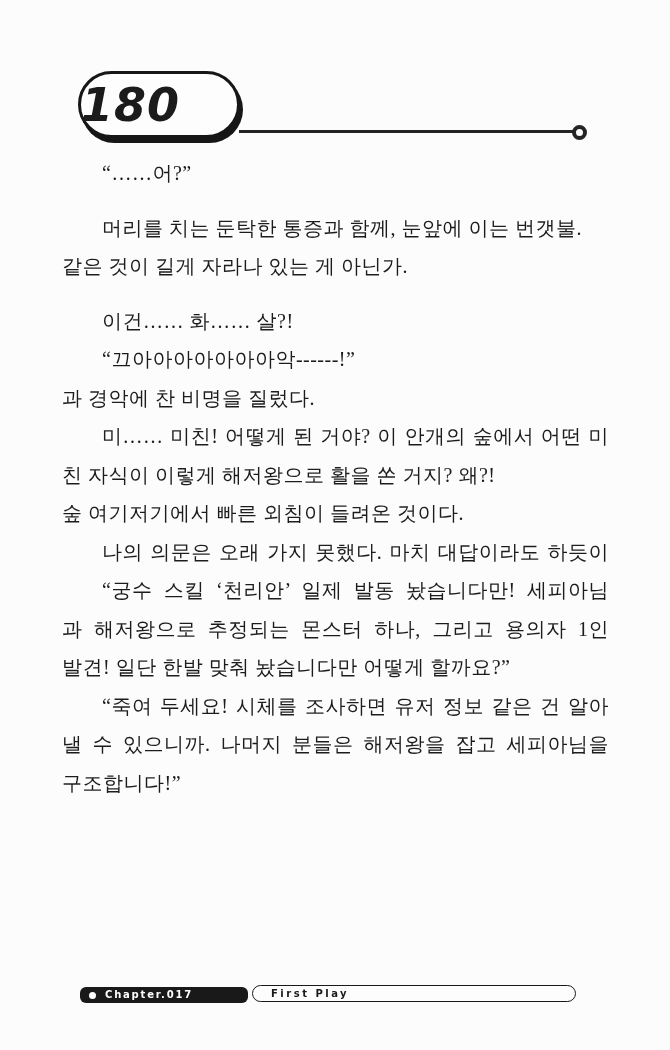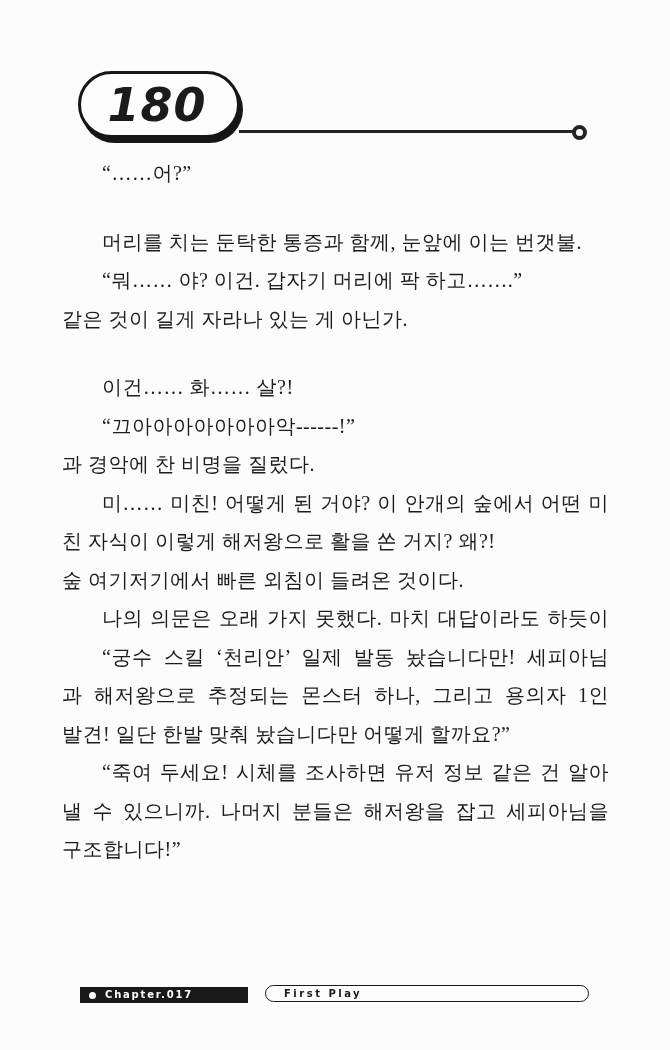--- a/index.html
+++ b/index.html
@@ -23,21 +23,21 @@
     left: 78px;
     top: 71px;
     width: 156px;
     height: 61px;
     background: #fdfdfd;
     border: 3px solid #161616;
     border-radius: 34px;
     box-shadow: 3px 5px 0 #161616;
     display: flex;
     align-items: center;
-    justify-content: center;
+    justify-content: flex-start;
   }
   .page-number {
     font-family: "DejaVu Sans", "Liberation Sans", sans-serif;
     font-weight: bold;
     font-style: italic;
     font-size: 46px;
     letter-spacing: 1px;
     color: #1b1b1b;
     line-height: 1;
     padding-right: 4px;
@@ -77,32 +77,32 @@
   }
   .line.indent {
     text-indent: 40px;
   }
   .line.justify {
     text-align: justify;
     text-align-last: justify;
     white-space: normal;
   }
   .line.gap-before {
-    margin-top: 30px;
+    margin-top: 16px;
   }
 
   
   .chapter-pill {
     position: absolute;
     left: 80px;
     top: 987px;
     width: 168px;
     height: 16px;
     background: #191919;
-    border-radius: 0;
+    border-radius: 6px;
     display: flex;
     align-items: center;
   }
   .bullet-dot {
     width: 7px;
     height: 7px;
     border-radius: 50%;
     background: #fdfdfd;
     margin-left: 9px;
     flex: 0 0 auto;
@@ -111,21 +111,21 @@
     color: #fdfdfd;
     font-family: "DejaVu Sans", "Liberation Sans", sans-serif;
     font-size: 10px;
     font-weight: bold;
     letter-spacing: 1.8px;
     margin-left: 9px;
     line-height: 1;
   }
   .section-pill {
     position: absolute;
-    left: 265px;
+    left: 252px;
     top: 985px;
     width: 322px;
     height: 15px;
     background: #fdfdfd;
     border: 1.5px solid #191919;
     border-radius: 9.5px;
     display: flex;
     align-items: center;
   }
   .section-label {
@@ -145,21 +145,20 @@
 
   <div class="page-number-pill">
     <span class="page-number">180</span>
   </div>
   <div class="header-rule"></div>
   <div class="header-ring"></div>
 
   <div class="body-text" id="body-lines">
       <div class="line indent">“……어?”</div>
       <div class="line indent gap-before">머리를 치는 둔탁한 통증과 함께, 눈앞에 이는 번갯불.</div>
-      <div class="line indent">“뭐…… 야? 이건. 갑자기 머리에 팍 하고…….”</div>
       <div class="line">같은 것이 길게 자라나 있는 게 아닌가.</div>
       <div class="line indent gap-before">이건…… 화…… 살?!</div>
       <div class="line indent">“끄아아아아아아아악------!”</div>
       <div class="line">과 경악에 찬 비명을 질렀다.</div>
       <div class="line indent justify">미…… 미친! 어떻게 된 거야? 이 안개의 숲에서 어떤 미</div>
       <div class="line">친 자식이 이렇게 해저왕으로 활을 쏜 거지? 왜?!</div>
       <div class="line">숲 여기저기에서 빠른 외침이 들려온 것이다.</div>
       <div class="line indent justify">나의 의문은 오래 가지 못했다. 마치 대답이라도 하듯이</div>
       <div class="line indent justify">“궁수 스킬  ‘천리안’  일제 발동 놨습니다만! 세피아님</div>
       <div class="line justify">과 해저왕으로 추정되는 몬스터 하나, 그리고 용의자 1인</div>

